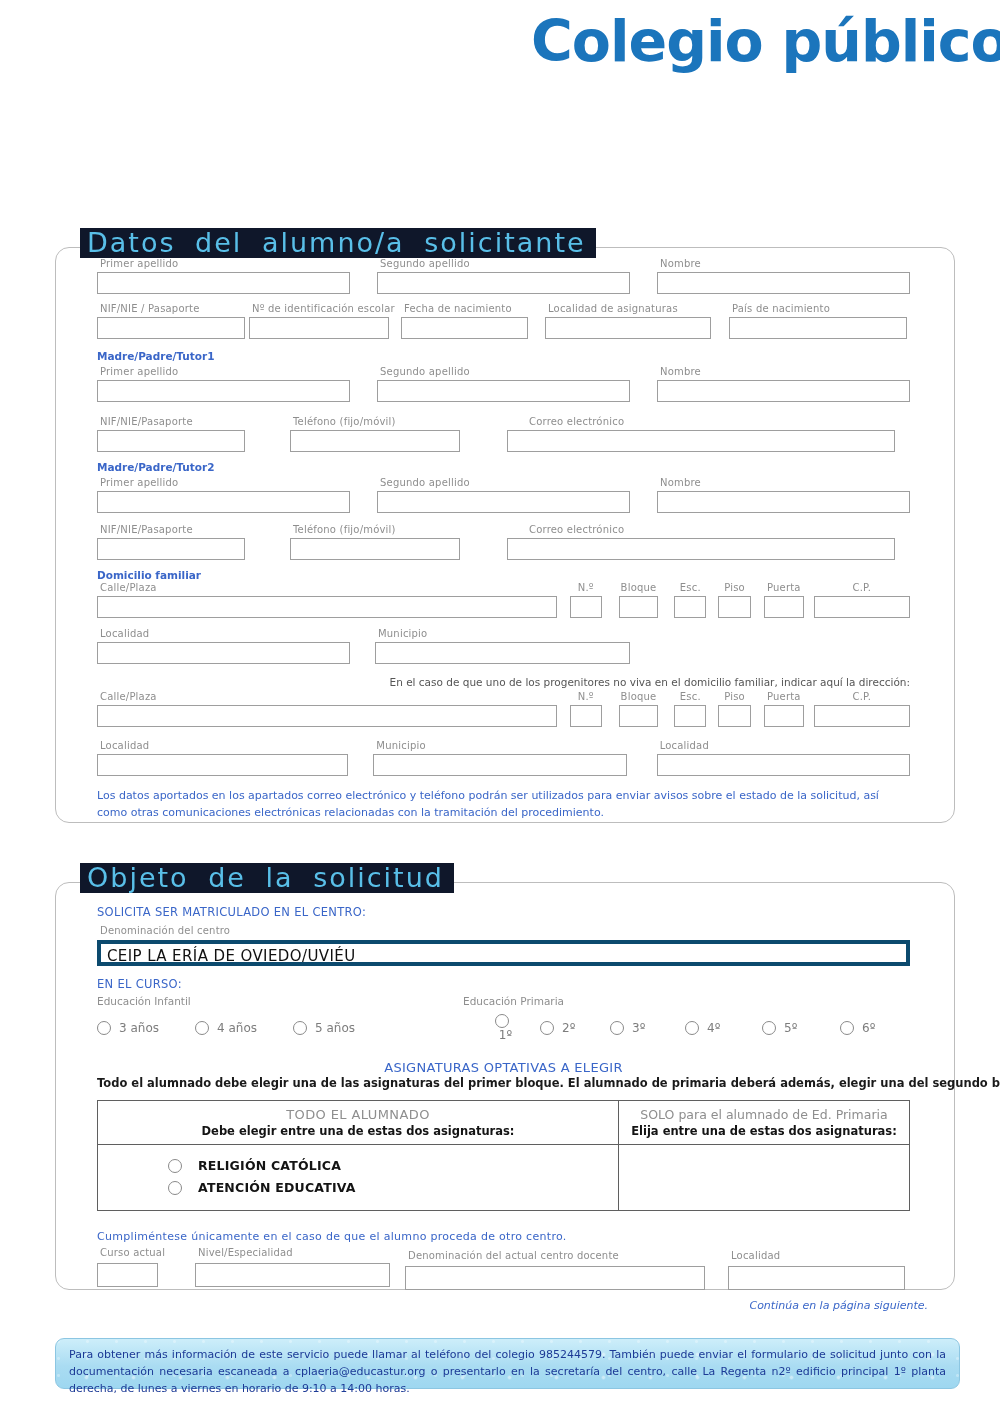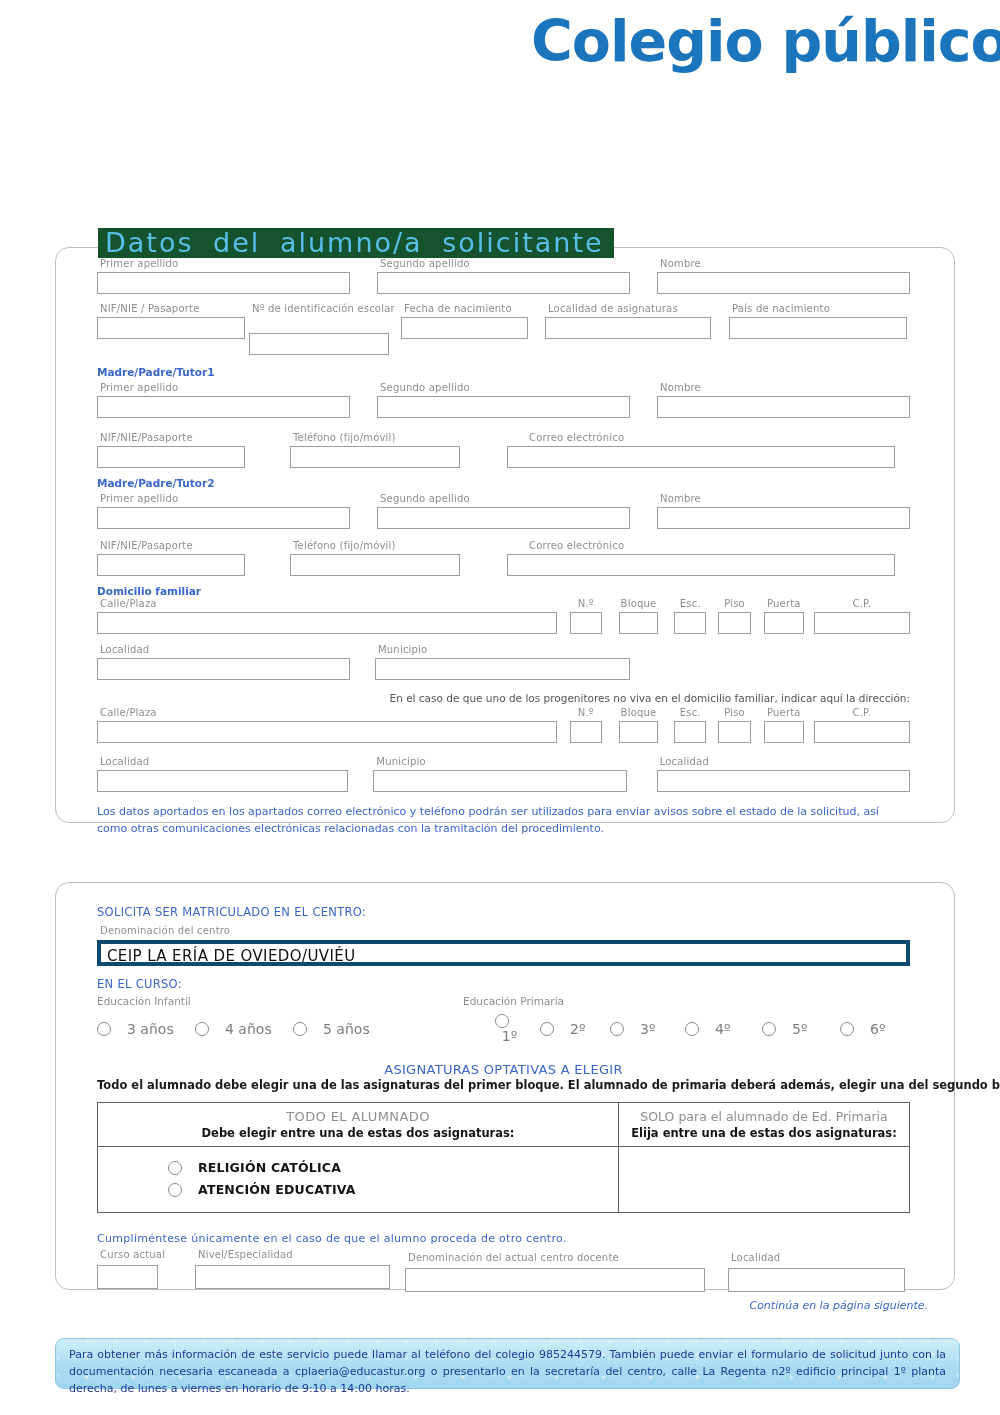--- a/index.html
+++ b/index.html
@@ -8,21 +8,21 @@
 
   
   .brand{position:absolute;top:8px;left:531px;font-size:57px;font-weight:bold;
          color:#1b75bc;letter-spacing:-1px;white-space:nowrap;}
 
   
   .section{position:absolute;left:55px;width:900px;border:1px solid #bdbdbd;border-radius:14px;
            background:#fff;box-sizing:border-box;}
   .section--student{top:247px;height:576px;}
   .section--request{top:882px;height:408px;}
-  .section-title{position:absolute;top:-20px;left:42px;background:#14532d;padding:0 10px 0 7px;
+  .section-title{position:absolute;top:-20px;left:24px;background:#0f172a;padding:0 10px 0 7px;
                  font-size:27px;line-height:30px;color:#59bfe8;letter-spacing:2px;word-spacing:9px;
                  white-space:nowrap;font-weight:normal;}
 
   .body1{padding:10px 44px 0 41px;}
   .row{display:flex;}
   .field{display:flex;flex-direction:column;box-sizing:border-box;}
   .lbl{font-size:10px;color:#8e8e8e;letter-spacing:.2px;margin:0 0 2px 3px;white-space:nowrap;height:12px;}
   .small .lbl{margin-left:0;text-align:center;}
   .box{box-sizing:border-box;border:1px solid #9e9e9e;height:22px;background:#fff;}
 
@@ -31,21 +31,21 @@
   .footnote{font-size:11px;color:#3a66c8;line-height:1.5;}
 
   
   .blue-head{font-size:11.5px;color:#3a66c8;letter-spacing:.3px;height:12px;}
   .centro-box{box-sizing:border-box;border:4px solid #0c4a6e;height:26px;font-size:15px;
               padding:3px 6px 0;color:#101010;letter-spacing:.4px;background:#fff;}
   .lvl{font-size:10.5px;color:#8e8e8e;}
   .radio{width:14px;height:14px;border:1px solid #8a8a8a;border-radius:50%;background:#fff;
          box-sizing:border-box;flex:none;}
   .opt{display:flex;align-items:center;}
-  .opt .ol{font-size:14px;color:#7d7d7d;margin-left:16px;white-space:nowrap;}
+  .opt .ol{font-size:12px;color:#7d7d7d;margin-left:8px;white-space:nowrap;}
   .grp-inf{display:flex;width:366px;}
   .grp-pri{display:flex;flex:1;}
 
   .optativas-title{text-align:center;color:#3a66c8;font-size:13px;letter-spacing:.3px;height:13px;}
   .optativas-note{text-align:center;color:#1a1a1a;font-size:11.5px;font-weight:bold;height:12px;white-space:nowrap;}
 
   .choice-table{height:111px;border:1px solid #5f5f5f;box-sizing:border-box;display:flex;flex-direction:column;}
   .ct-row{display:flex;}
   .ct-head{height:44px;border-bottom:1px solid #5f5f5f;box-sizing:border-box;}
   .ct-bodyrow{flex:1;}
@@ -93,21 +93,21 @@
           <span class="lbl">Nombre</span>
           <div class="box"></div>
         </div>
       </div>
 
       <div class="row" style="margin-top:9px;">
         <div class="field" style="width:148px;">
           <span class="lbl">NIF/NIE / Pasaporte</span>
           <div class="box"></div>
         </div>
-        <div class="field" style="width:140px;margin-left:4px;gap:16px;">
+        <div class="field" style="width:140px;margin-left:4px;">
           <span class="lbl">Nº de identificación escolar</span>
           <div class="box"></div>
         </div>
         <div class="field" style="width:127px;margin-left:12px;">
           <span class="lbl">Fecha de nacimiento</span>
           <div class="box"></div>
         </div>
         <div class="field" style="width:166px;margin-left:17px;">
           <span class="lbl">Localidad de asignaturas</span>
           <div class="box"></div>
@@ -264,20 +264,21 @@
           <span class="lbl">Localidad</span>
           <div class="box"></div>
         </div>
       </div>
 
       <div class="footnote" style="margin-top:12px;">Los datos aportados en los apartados correo electrónico y teléfono podrán ser utilizados para enviar avisos sobre el estado de la solicitud, así como otras comunicaciones electrónicas relacionadas con la tramitación del procedimiento.</div>
     </div>
   </div>
 
   <div class="section section--request">
+    <span class="section-title">Objeto de la solicitud</span>
     <div class="body1" style="padding-top:22px;">
 
       <div class="blue-head">SOLICITA SER MATRICULADO EN EL CENTRO:</div>
       <div class="lbl" style="margin-top:8px;">Denominación del centro</div>
       <div class="centro-box" style="margin-top:3px;">CEIP LA ERÍA DE OVIEDO/UVIÉU</div>
 
       <div class="blue-head" style="margin-top:11px;">EN EL CURSO:</div>
 
       <div class="row" style="margin-top:6px;">
         <span class="lvl" style="width:366px;">Educación Infantil</span>

